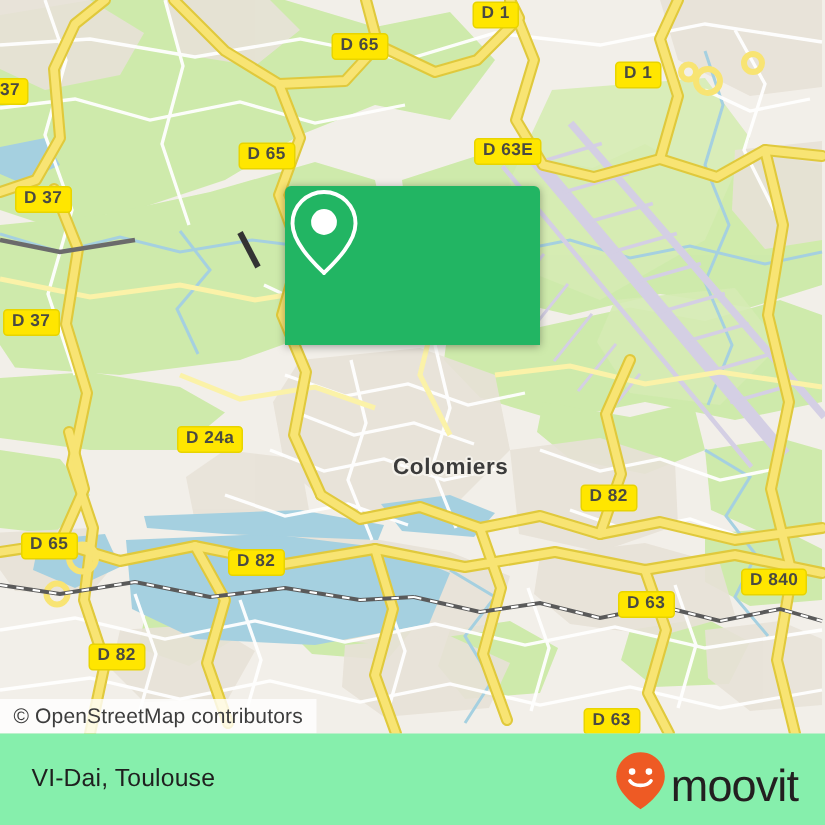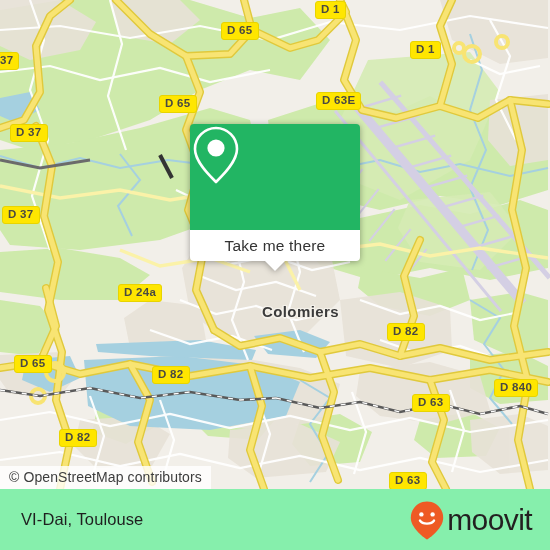--- a/index.html
+++ b/index.html
@@ -92,21 +92,21 @@
 
   
   #footer {
     position: absolute; left: 0; top: 489px;
     width: 550px; height: 61px;
     background: #86efac;
     display: flex; align-items: center; justify-content: space-between;
     padding: 0 18px 0 21px;
   }
   #footer-title { font-size: 16.5px; color: #1f1f1f; letter-spacing: .1px; }
-  #brand { display: flex; align-items: center; gap: 2px; }
+  #brand { display: flex; align-items: flex-end; gap: 2px; }
   #brand-word { font-size: 30px; color: #231f20; letter-spacing: -.6px; line-height: 30px; }
 </style>
 </head>
 <body>
 
 <div id="page">
 
   <div id="map">
     <svg width="550" height="489" viewBox="0 0 550 489">
       <defs>
@@ -303,24 +303,20 @@
     <div class="shield" style="left:59px;  top:429px;">D 82</div>
     <div class="shield" style="left:389px; top:472px;">D 63</div>
 
     <div id="popup">
       <div id="popup-green">
         <svg width="52" height="62" viewBox="0 0 52 62">
           <path d="M26 4 C14.4 4 5 13.4 5 25 C5 38 20 52 26 58 C32 52 47 38 47 25 C47 13.4 37.6 4 26 4 Z" fill="none" stroke="#ffffff" stroke-width="2.6" stroke-linejoin="round"></path>
           <circle cx="26" cy="24" r="8.6" fill="#ffffff"></circle>
         </svg>
       </div>
-      <div id="popup-action">
-        <span id="popup-action-label">Take me there</span>
-        <span id="popup-tail"></span>
-      </div>
     </div>
 
     <div id="attribution">© OpenStreetMap contributors</div>
   </div>
 
   <div id="footer">
     <div id="footer-title">VI-Dai, Toulouse</div>
     <div id="brand">
       <svg width="36" height="40" viewBox="0 0 36 40">
         <path d="M18 1.5 C9 1.5 1.8 8.7 1.8 17.7 C1.8 27.5 13.6 36.8 18 39.5 C22.4 36.8 34.2 27.5 34.2 17.7 C34.2 8.7 27 1.5 18 1.5 Z" fill="#ee5a24"></path>

